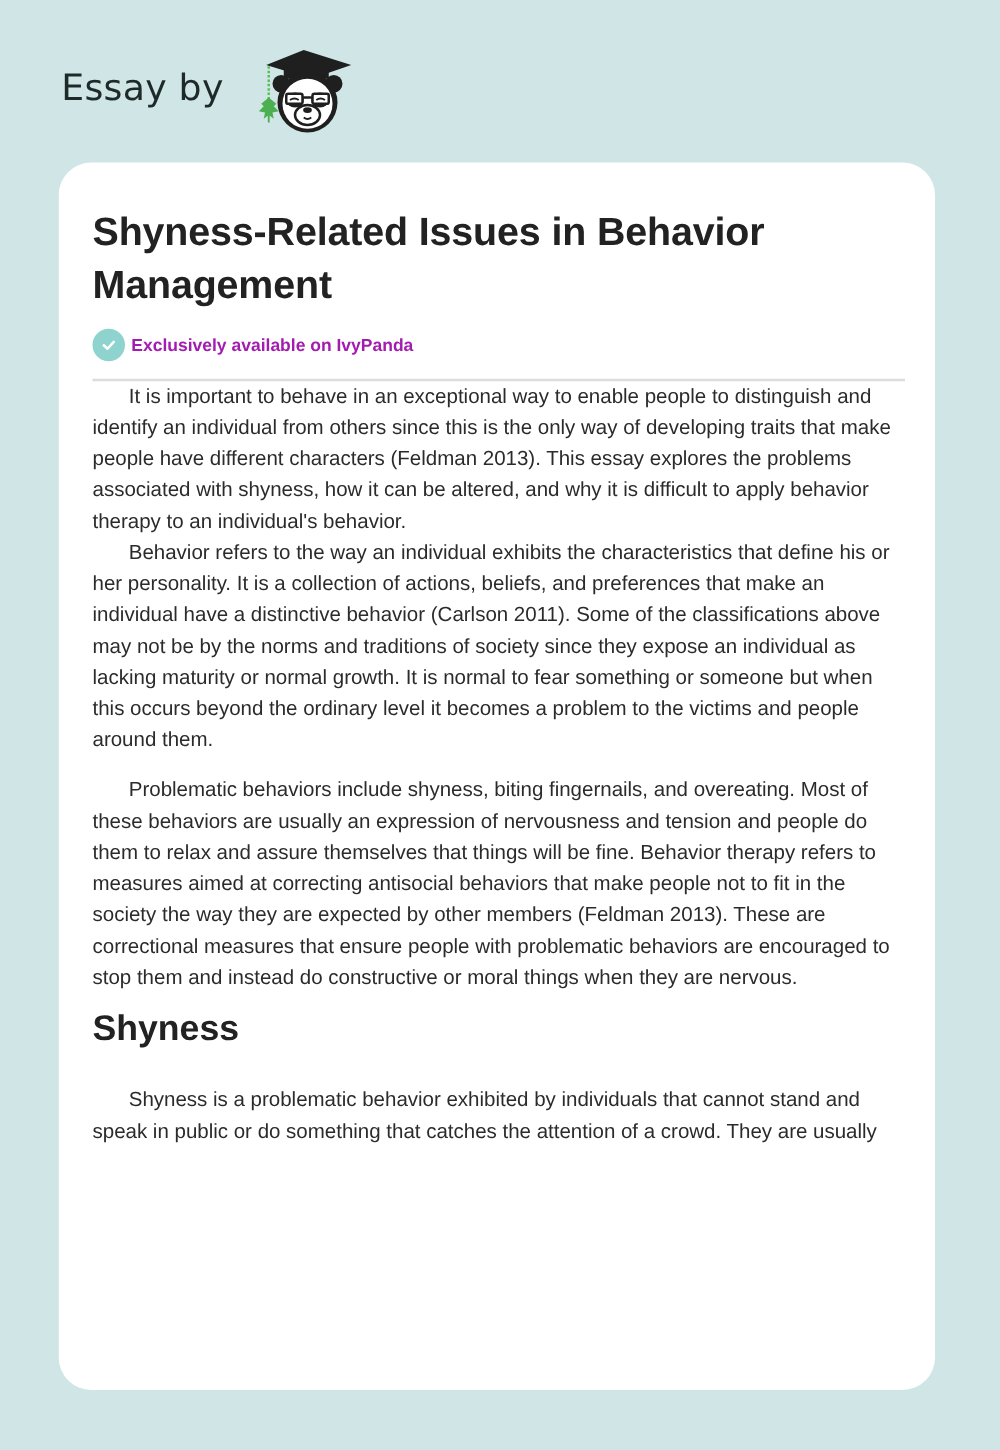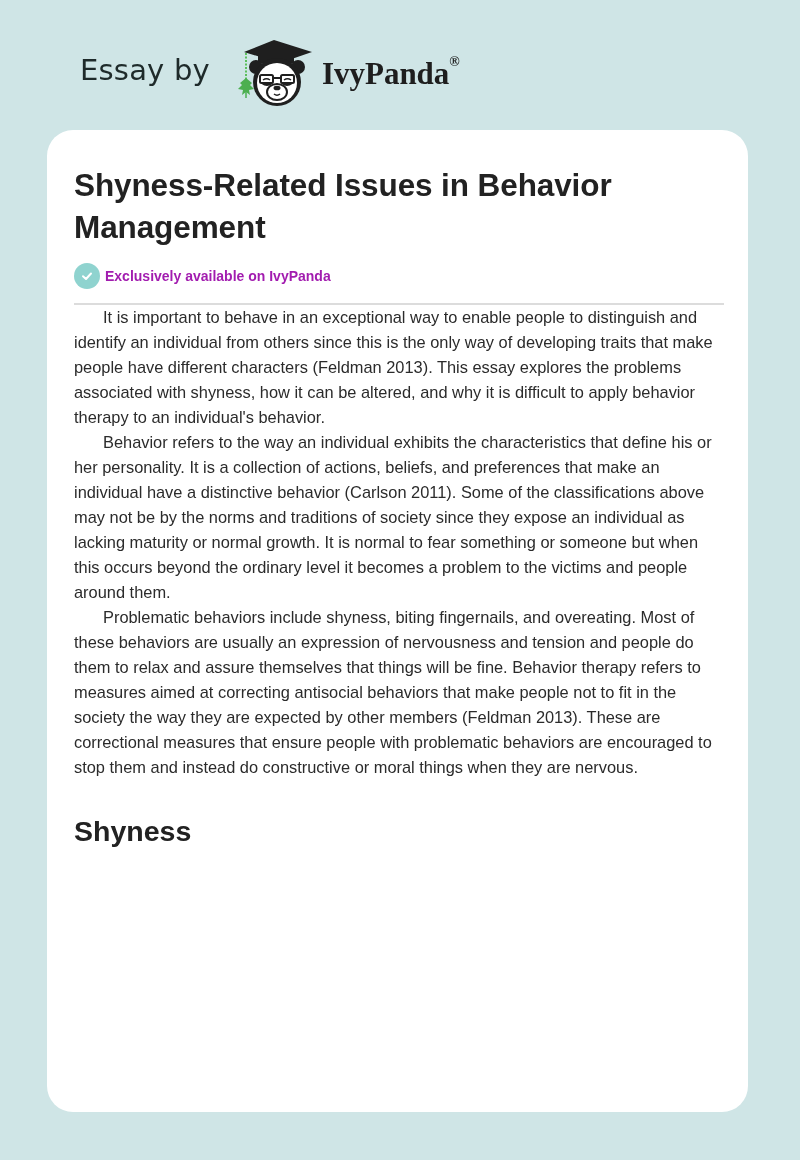--- a/index.html
+++ b/index.html
@@ -24,21 +24,20 @@
       align-items: center;
     }
     .essay-by {
       font-family: "DejaVu Sans", sans-serif;
       font-size: 29px;
       color: #1e2a2a;
       letter-spacing: 0.2px;
       margin-right: 20px;
       position: relative;
       top: -2px;
-      margin-left: 31px;
     }
     .panda-logo {
       width: 86px;
       height: 72px;
       margin-right: 6px;
     }
     .brand-name {
       font-family: "Liberation Serif", serif;
       font-weight: bold;
       font-size: 31px;
@@ -117,24 +116,25 @@
       line-height: 25px;
       color: #2b2b2b;
       margin: 0;
       text-indent: 29px;
       width: 652px;
     }
     .section-heading + .para {
       margin-top: 27px;
     }
     .para + .para {
+      margin-top: 15px;
     }
     #sec-intro { margin-top: 22px; }
     #sec-def { margin-top: 22px; }
-    #sec-shy { margin-top: 33px; }
+    #sec-shy { margin-top: 10px; }
   </style>
 </head>
 <body>
 
 <header class="brand-header">
   <span class="essay-by">Essay by</span>
   <a style="display:flex;align-items:center;text-decoration:none;">
     <svg class="panda-logo" viewBox="0 0 86 72" xmlns="http://www.w3.org/2000/svg">
 
       <polygon points="14,16 44,4 82,16 50,27" fill="#1f1f1f"></polygon>
@@ -158,21 +158,20 @@
       <rect x="51" y="39" width="13" height="8" rx="1.5" fill="#ffffff" stroke="#1f1f1f" stroke-width="2"></rect>
       <line x1="43" y1="42" x2="51" y2="42" stroke="#1f1f1f" stroke-width="2"></line>
 
       <path d="M33,44 Q36.5,41.5 40,44" stroke="#1f1f1f" stroke-width="1.5" fill="none"></path>
       <path d="M54,44 Q57.5,41.5 61,44" stroke="#1f1f1f" stroke-width="1.5" fill="none"></path>
 
       <ellipse cx="47" cy="56" rx="10" ry="8" fill="#ffffff" stroke="#1f1f1f" stroke-width="2"></ellipse>
       <ellipse cx="47" cy="52" rx="3.5" ry="2.3" fill="#1f1f1f"></ellipse>
       <path d="M44,58 Q47,60.5 50,58" stroke="#1f1f1f" stroke-width="1.5" fill="none"></path>
     </svg>
-    <span class="brand-name"><span>IvyPanda</span><span class="brand-reg">®</span></span>
   </a>
 </header>
 
 <main class="card">
   <div class="card-inner">
     <h1 class="title">Shyness-Related Issues in Behavior Management</h1>
 
     <div class="badge">
       <span class="check-circle">
         <svg width="14" height="14" viewBox="0 0 14 14" xmlns="http://www.w3.org/2000/svg">
@@ -188,15 +187,16 @@
       <p class="para">It is important to behave in an exceptional way to enable people to distinguish and identify an individual from others since this is the only way of developing traits that make people have different characters (Feldman 2013). This essay explores the problems associated with shyness, how it can be altered, and why it is difficult to apply behavior therapy to an individual's behavior.</p>
     </section>
 
     <section>
       <p class="para">Behavior refers to the way an individual exhibits the characteristics that define his or her personality. It is a collection of actions, beliefs, and preferences that make an individual have a distinctive behavior (Carlson 2011). Some of the classifications above may not be by the norms and traditions of society since they expose an individual as lacking maturity or normal growth. It is normal to fear something or someone but when this occurs beyond the ordinary level it becomes a problem to the victims and people around them.</p>
       <p class="para">Problematic behaviors include shyness, biting fingernails, and overeating. Most of these behaviors are usually an expression of nervousness and tension and people do them to relax and assure themselves that things will be fine. Behavior therapy refers to measures aimed at correcting antisocial behaviors that make people not to fit in the society the way they are expected by other members (Feldman 2013). These are correctional measures that ensure people with problematic behaviors are encouraged to stop them and instead do constructive or moral things when they are nervous.</p>
     </section>
 
     <section>
       <h2 class="section-heading" id="sec-shy">Shyness</h2>
+      <p class="para">Shyness is a problematic behavior exhibited by individuals that cannot stand and speak in public or do something that catches the attention of a crowd. They are usually</p>
     </section>
   </div>
 </main>
 
 </body></html>

